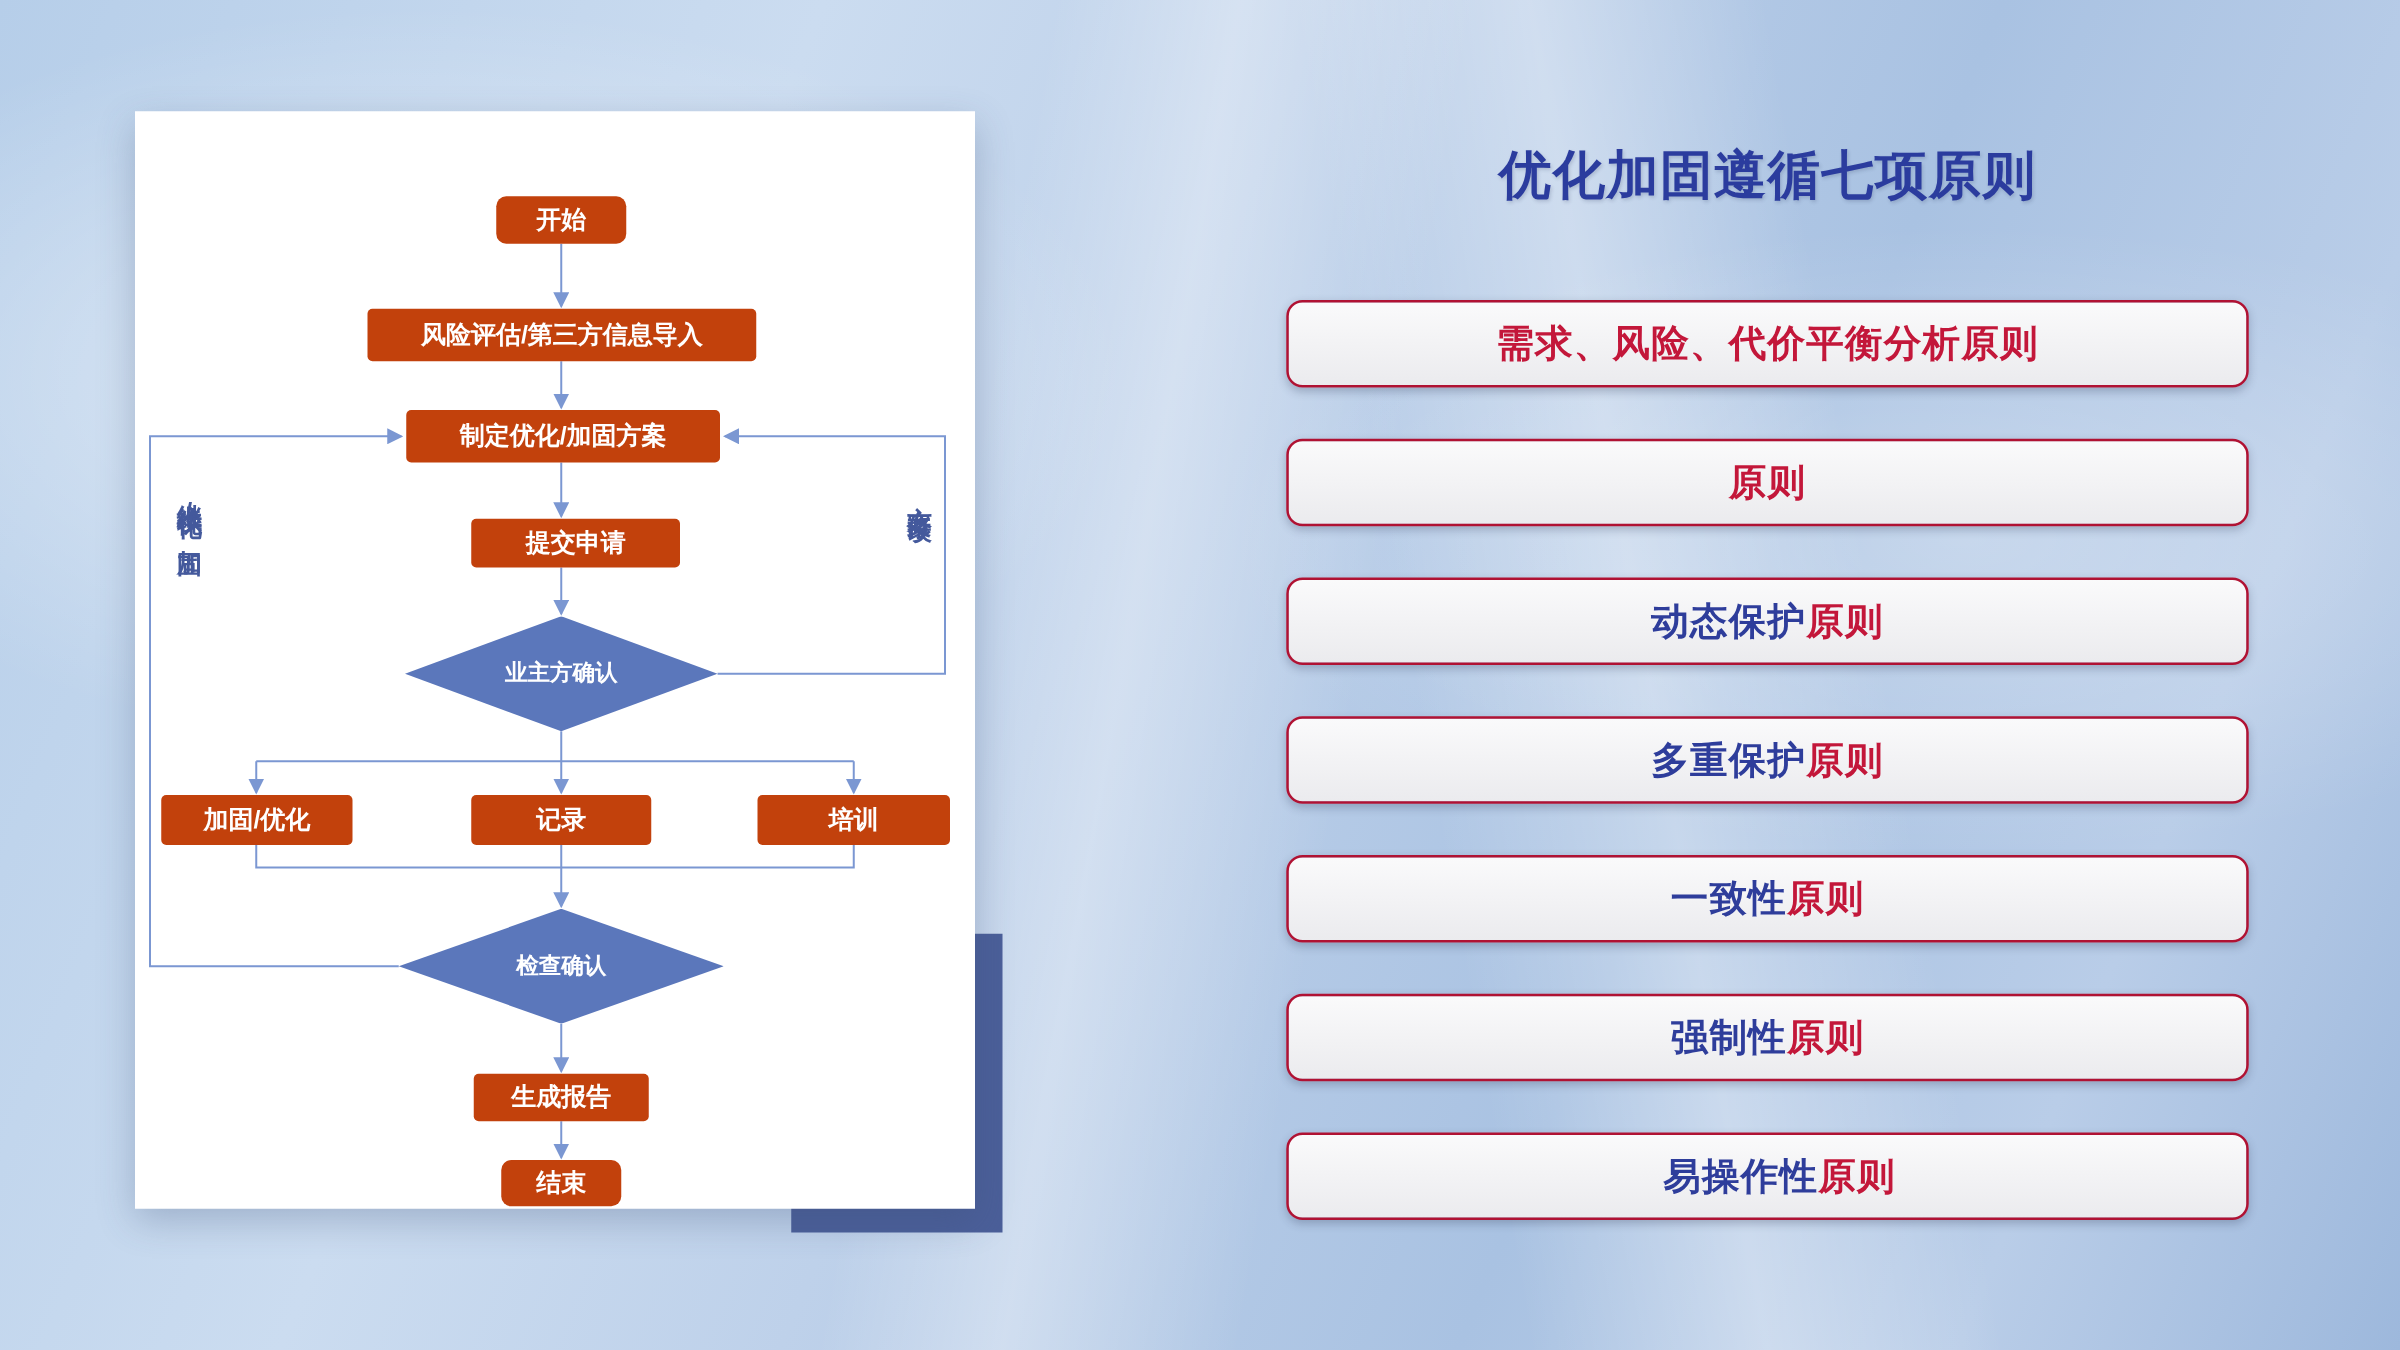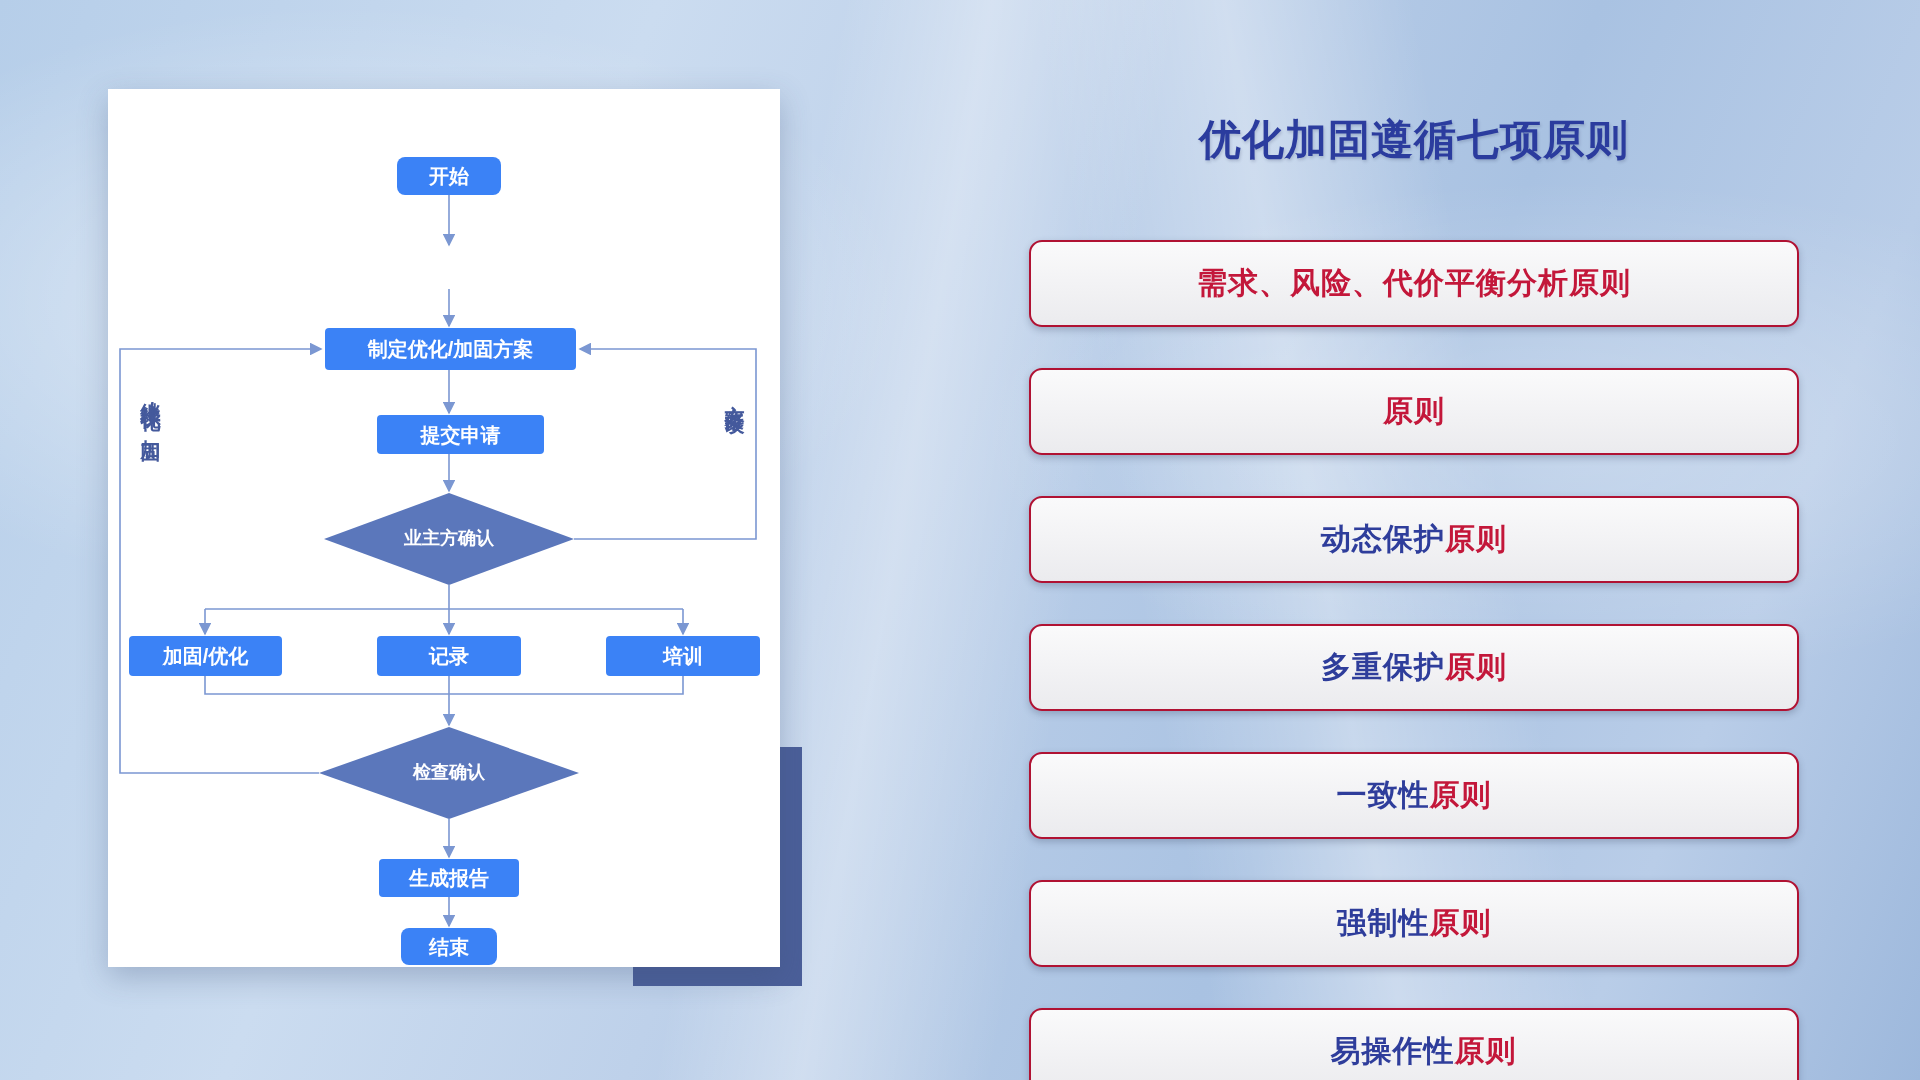--- a/index.html
+++ b/index.html
@@ -25,21 +25,21 @@
   .card {
     position:absolute; left:108px; top:89px; width:672px; height:878px;
     background:#ffffff; z-index:2;
     box-shadow:0 10px 28px rgba(60,80,120,.30);
   }
   .flow { position:absolute; inset:0; }
   .connectors { position:absolute; left:0; top:0; width:672px; height:878px; }
 
   .node {
     position:absolute; display:flex; align-items:center; justify-content:center;
-    background:#3b82f6; color:#ffffff; font-weight:bold; font-size:20px;
+    background:#c2410c; color:#ffffff; font-weight:bold; font-size:20px;
     border-radius:4px; line-height:1.1; text-align:center; z-index:3;
   }
   .node.pill { border-radius:8px; }
   .node.diamond {
     background:#5b77bb; border-radius:0; font-size:18px;
     clip-path:polygon(50% 0, 100% 50%, 50% 100%, 0 50%);
   }
   .vlabel {
     position:absolute; writing-mode:vertical-lr; text-orientation:upright;
     color:#44599c; font-weight:bold; font-size:20px; letter-spacing:3px; z-index:3;
@@ -50,21 +50,21 @@
   .panel-title {
     position:absolute; left:0; top:112px; width:770px; text-align:center;
     font-size:42px; font-weight:bold; color:#2b3c9e; letter-spacing:1px;
     text-shadow:1px 2px 3px rgba(30,40,80,.18);
   }
   .principles {
     position:absolute; left:0; top:240px; width:770px;
     display:flex; flex-direction:column; gap:41px;
   }
   .principle {
-    height:87px; box-sizing:border-box;
+    height:70px; box-sizing:border-box;
     border:2px solid #b01233; border-radius:13px;
     background:linear-gradient(#fafafb,#ebebee);
     box-shadow:0 3px 7px rgba(50,60,90,.28);
     display:flex; align-items:center; justify-content:center;
     font-size:30px; font-weight:bold; letter-spacing:1px;
   }
 </style>
 </head>
 <body>
 
@@ -95,20 +95,21 @@
           <path d="M341 587 V636" marker-end="url(#arw)"></path>
           <path d="M341 730 V768" marker-end="url(#arw)"></path>
           <path d="M341 808 V837" marker-end="url(#arw)"></path>
           <path d="M466 450 H648 V260 H472" marker-end="url(#arw)"></path>
           <path d="M211 684 H12 V260 H213" marker-end="url(#arw)"></path>
         </g>
       </svg>
 
       <div class="node pill" style="left:289px;top:68px;width:104px;height:38px">开始</div>
 
+      <div class="node" style="left:186px;top:158px;width:311px;height:42px">风险评估/第三方信息导入</div>
 
       <div class="node" style="left:217px;top:239px;width:251px;height:42px">制定优化/加固方案</div>
 
       <div class="node" style="left:269px;top:326px;width:167px;height:39px">提交申请</div>
 
       <div class="node diamond" style="left:216px;top:404px;width:250px;height:92px">业主方确认</div>
 
       <div class="node" style="left:21px;top:547px;width:153px;height:40px">加固/优化</div>
 
       <div class="node" style="left:269px;top:547px;width:144px;height:40px">记录</div>

